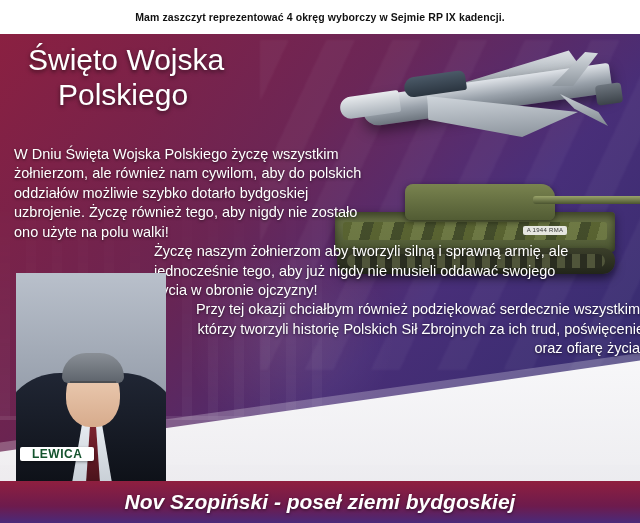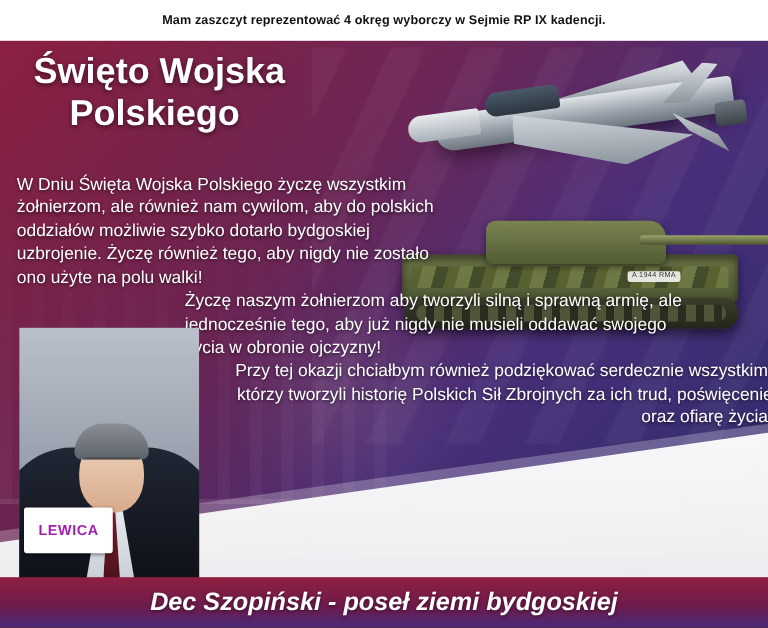--- a/index.html
+++ b/index.html
@@ -53,21 +53,21 @@
   .top-banner span{
     font-size:10.5px;font-weight:bold;color:#111;
     letter-spacing:.1px;text-align:right;padding:0 10px;
   }
 
   
   .headline{
     position:absolute;left:28px;top:42px;width:340px;
     z-index:6;
     color:#ffffff;
-    font-size:30px;line-height:1.18;font-weight:bold;
+    font-size:30px;line-height:1.18;font-weight:normal;
     text-shadow:0 2px 4px rgba(0,0,0,.55);
   }
   .headline .l2{padding-left:30px;display:block;}
 
   
   .body-text{
     position:absolute;left:14px;top:145px;width:615px;
     z-index:6;color:#ffffff;
     font-size:14.5px;line-height:1.34;
     text-shadow:0 1px 3px rgba(0,0,0,.6);
@@ -215,23 +215,23 @@
     position:absolute;left:46px;bottom:100px;width:62px;height:30px;
     background:linear-gradient(#8a8f96,#5d636b);
     border-radius:32px 32px 8px 8px;
   }
   .photo .glasses{
     position:absolute;left:54px;bottom:90px;width:46px;height:10px;
     border-top:2px solid rgba(60,60,60,.55);
   }
   .badge-lewica{
     position:absolute;left:20px;bottom:62px;z-index:9;
-    background:#ffffff;color:#a21caf;
+    background:#ffffff;color:#14532d;
     font-size:12px;font-weight:bold;letter-spacing:.5px;
-    padding:12px 12px;border-radius:2px;
+    padding:0 12px;border-radius:2px;
     box-shadow:0 1px 3px rgba(0,0,0,.4);
   }
 
   
   .bullets{
     position:absolute;left:190px;bottom:58px;width:290px;z-index:8;
     color:#1a1a2e;font-size:8.5px;font-weight:bold;line-height:1.5;
   }
   .bullets li{margin:0 0 2px 0;}
   .bullets ul{margin:0;padding-left:11px;}
@@ -301,16 +301,16 @@
     <div class="tie"></div>
     <div class="head"></div>
     <div class="hair"></div>
     <div class="glasses"></div>
   </div>
 
   <div class="badge-lewica">LEWICA</div>
 
 
   <div class="bottom-bar">
-    <span>Dec Szopiński - poseł ziemi bydgoskiej</span>
+    <span>Nov Szopiński - poseł ziemi bydgoskiej</span>
   </div>
 
 </div>
 
 </body></html>

